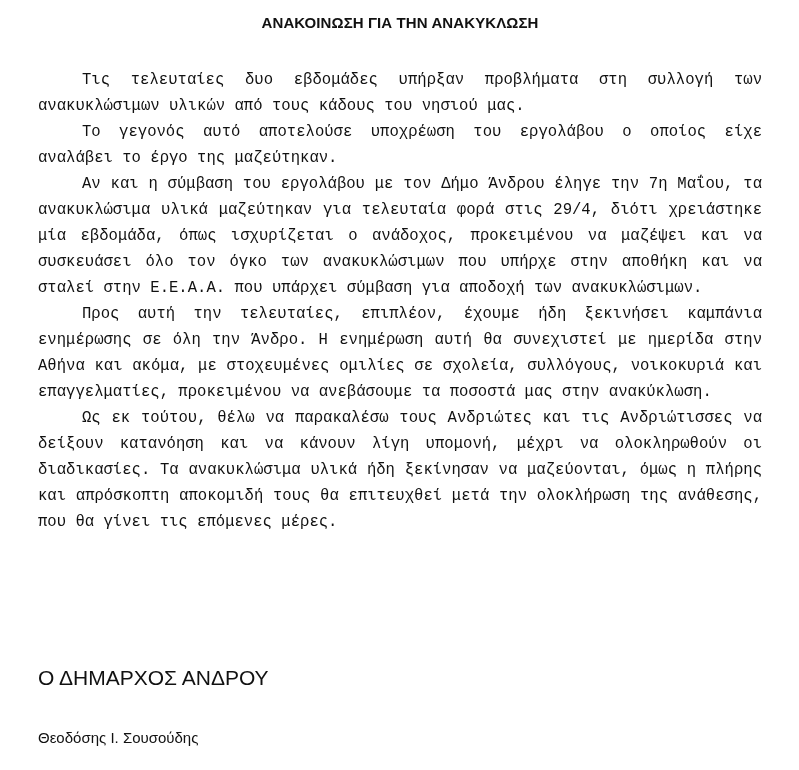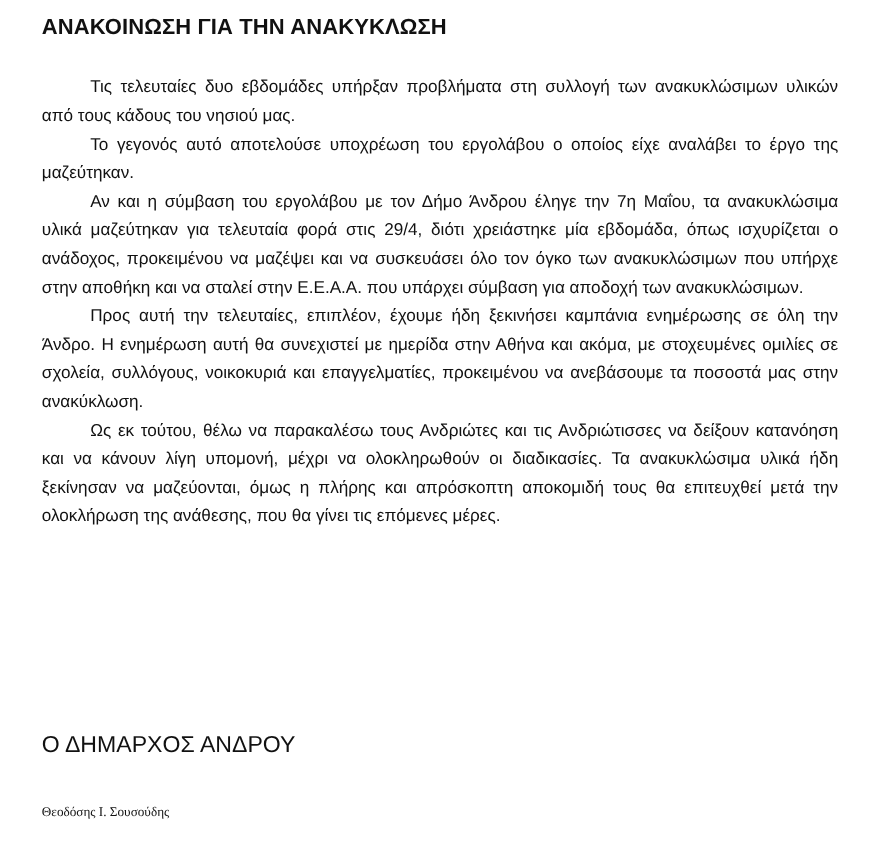--- a/index.html
+++ b/index.html
@@ -19,51 +19,52 @@
       position: absolute;
       left: 38px;
       top: 0;
       width: 724px;
     }
     .title {
       position: absolute;
       left: 0;
       top: 14px;
       width: 724px;
+      text-align: center;
       font-weight: bold;
-      font-size: 20px;
+      font-size: 15px;
       letter-spacing: 0.1px;
     }
     .body-text {
       position: absolute;
       left: 0;
       top: 67px;
       width: 724px;
+      font-family: Liberation Mono, monospace;
     }
     .para {
       margin: 0;
       font-size: 15.6px;
       line-height: 26px;
       text-align: justify;
       text-indent: 44px;
     }
     .signature-title {
       position: absolute;
       left: 0;
       top: 668px;
       font-size: 21px;
       line-height: 20px;
     }
     .signature-name {
       position: absolute;
       left: 0;
       top: 728px;
-      font-size: 12px;
+      font-size: 15px;
       line-height: 20px;
-      font-family: Liberation Serif, serif;
     }
   </style>
 </head>
 <body>
 
 <div class="page">
   <div class="title">ΑΝΑΚΟΙΝΩΣΗ ΓΙΑ ΤΗΝ ΑΝΑΚΥΚΛΩΣΗ</div>
 
   <div class="body-text">
     <p class="para">Τις τελευταίες δυο εβδομάδες υπήρξαν προβλήματα στη συλλογή των ανακυκλώσιμων υλικών από τους κάδους του νησιού μας.</p>

